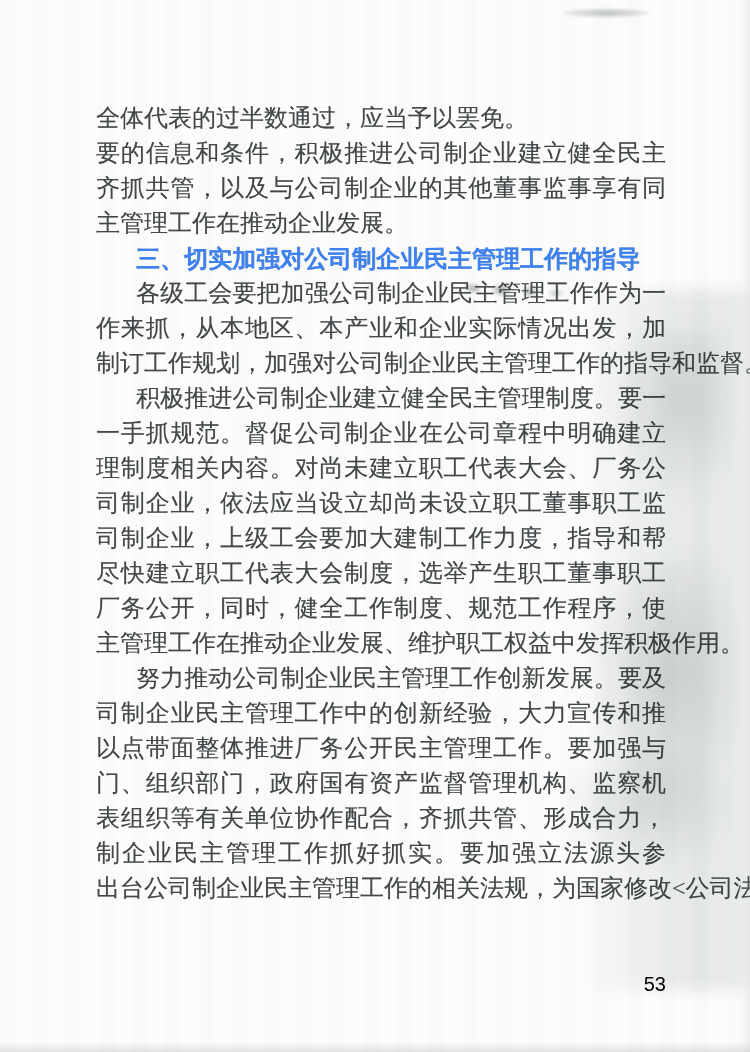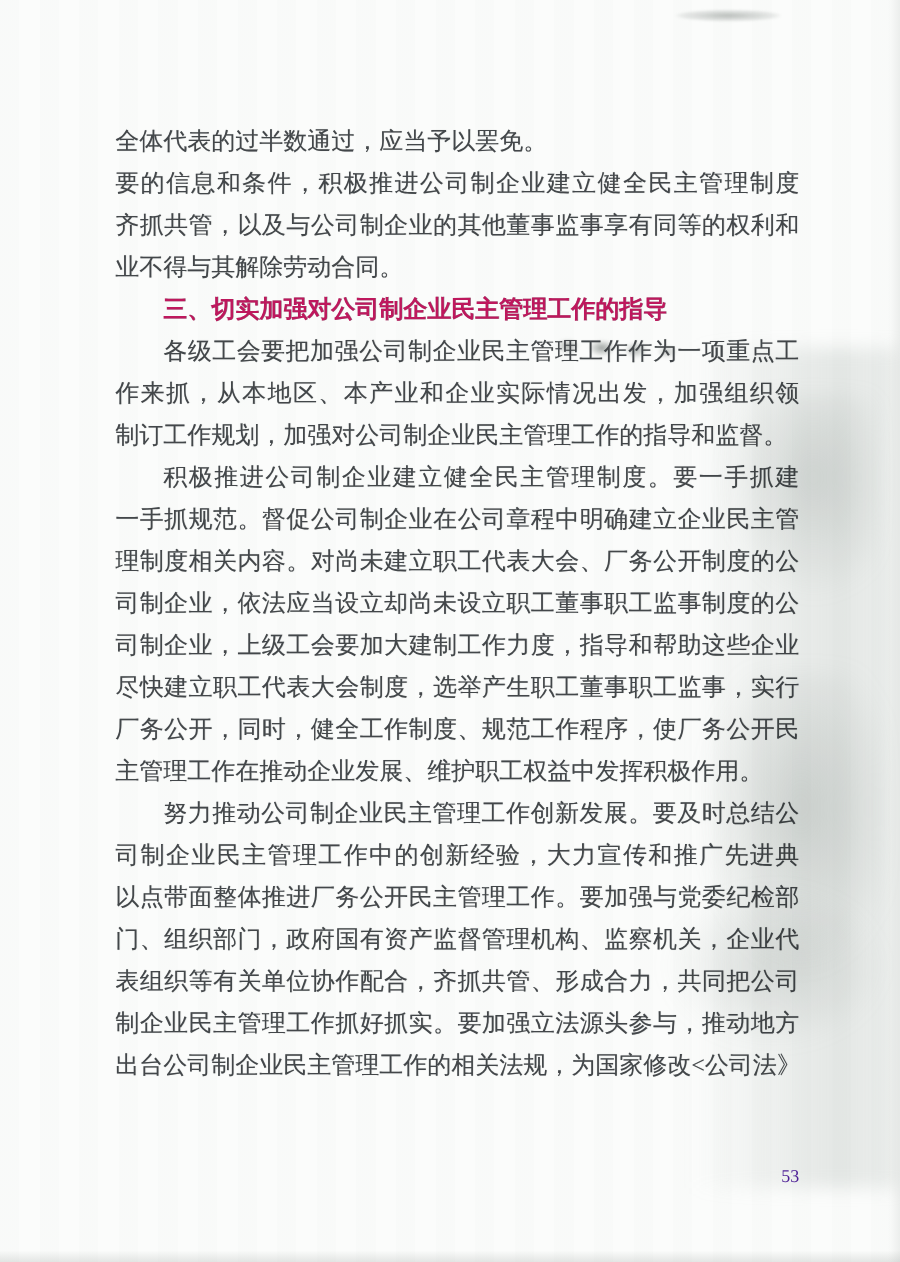--- a/index.html
+++ b/index.html
@@ -19,49 +19,49 @@
       rgba(60, 90, 75, 0.012) 0px, rgba(60, 90, 75, 0.012) 16px,
       rgba(0, 0, 0, 0.0) 16px, rgba(0, 0, 0, 0.0) 33px);
     pointer-events: none;
   }
   .text-block {
     position: absolute;
     left: 96px;
     top: 101px;
     width: 570px;
     color: #43474a;
-    font-size: 20px;
+    font-size: 24px;
     text-shadow: 0.3px 0.3px 0.6px rgba(90, 95, 95, 0.45);
   }
   .line {
     height: 35px;
     line-height: 35px;
     white-space: nowrap;
   }
   .line.j {
     white-space: normal;
     text-align: justify;
     text-align-last: justify;
     overflow: hidden;
     height: 35px;
   }
   .line.indent { padding-left: 40px; }
   .line.heading {
     font-family: "Liberation Sans", sans-serif;
     font-weight: 700;
-    color: #be185d;
+    color: #3b82f6;
     text-shadow: 0.4px 0.4px 0.5px rgba(70, 74, 76, 0.55);
   }
   .page-number {
     position: absolute;
     top: 973px;
     right: 84px;
-    font-size: 15px;
-    color: #4c1d95;
-    font-family: Liberation Serif, serif;
+    font-size: 20px;
+    color: #000000;
+    font-family: Liberation Sans, sans-serif;
   }
   
   .artifact { position: absolute; pointer-events: none; }
   .smudge-top {
     left: 563px; top: 8px; width: 88px; height: 10px;
     background: radial-gradient(ellipse at 50% 50%, rgba(125, 132, 128, 0.5), rgba(125,132,128,0.15) 60%, transparent 75%);
     filter: blur(1px);
     border-radius: 50%;
   }
   .ghost-text {
@@ -108,21 +108,21 @@
 
 <div class="paper-texture"></div>
 
 <div class="artifact smudge-top"></div>
 <div class="artifact ghost-text"></div>
 
 <div class="text-block">
     <div class="line">全体代表的过半数通过，应当予以罢免。</div>
     <div class="line j">要的信息和条件，积极推进公司制企业建立健全民主管理制度</div>
     <div class="line j">齐抓共管，以及与公司制企业的其他董事监事享有同等的权利和</div>
-    <div class="line">业不得与其解除劳动合同。</div>
+    <div class="line">主管理工作在推动企业发展。</div>
     <div class="line indent heading">三、切实加强对公司制企业民主管理工作的指导</div>
     <div class="line indent j">各级工会要把加强公司制企业民主管理工作作为一项重点工</div>
     <div class="line j">作来抓，从本地区、本产业和企业实际情况出发，加强组织领导，</div>
     <div class="line">制订工作规划，加强对公司制企业民主管理工作的指导和监督。</div>
     <div class="line indent j">积极推进公司制企业建立健全民主管理制度。要一手抓建制、</div>
     <div class="line j">一手抓规范。督促公司制企业在公司章程中明确建立企业民主管</div>
     <div class="line j">理制度相关内容。对尚未建立职工代表大会、厂务公开制度的公</div>
     <div class="line j">司制企业，依法应当设立却尚未设立职工董事职工监事制度的公</div>
     <div class="line j">司制企业，上级工会要加大建制工作力度，指导和帮助这些企业</div>
     <div class="line j">尽快建立职工代表大会制度，选举产生职工董事职工监事，实行</div>

